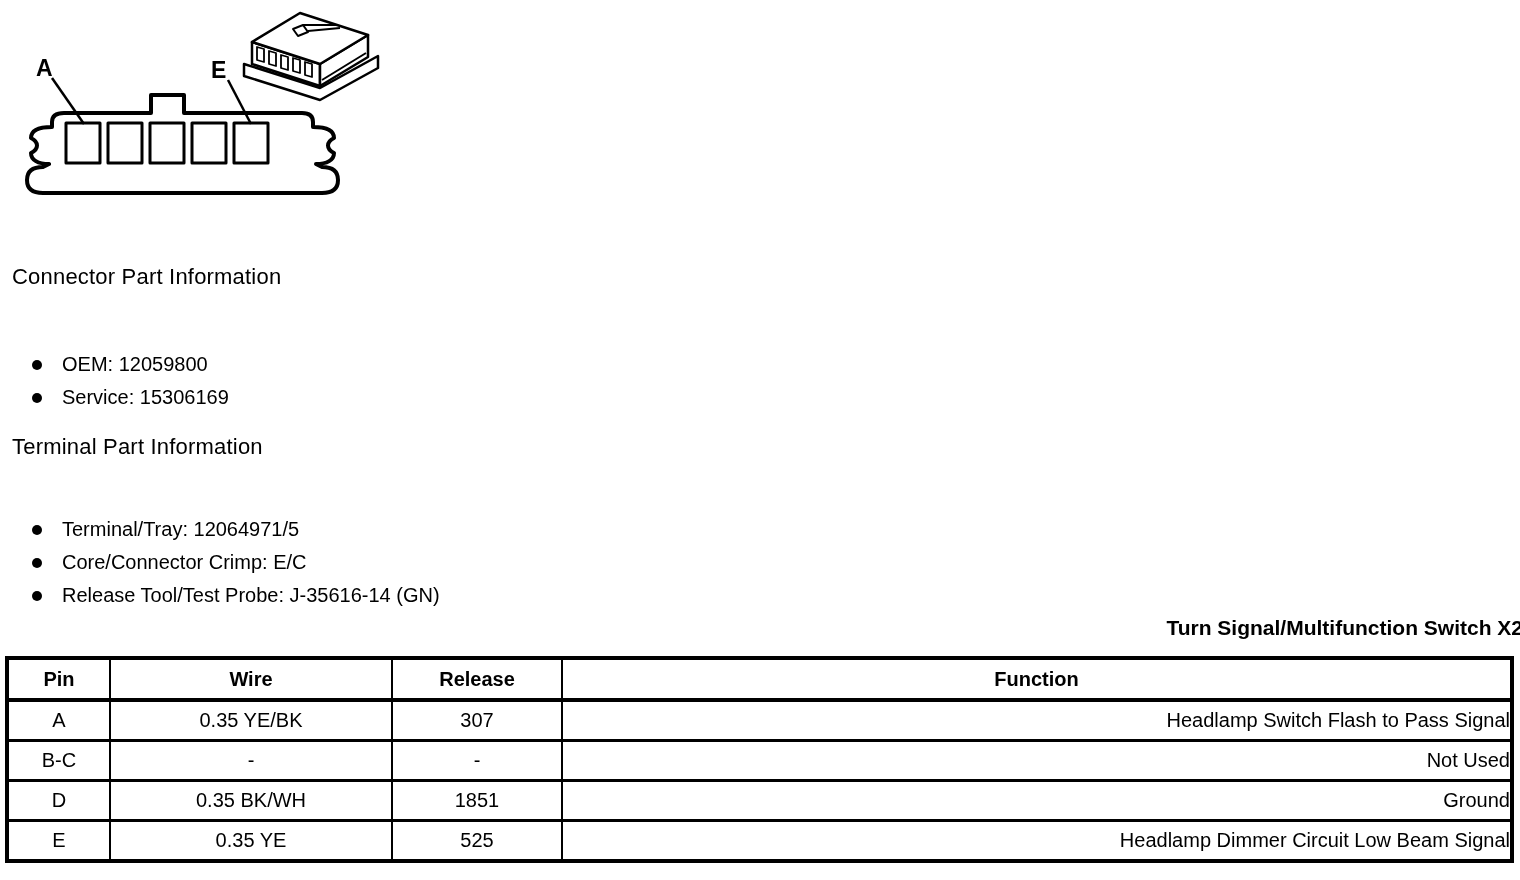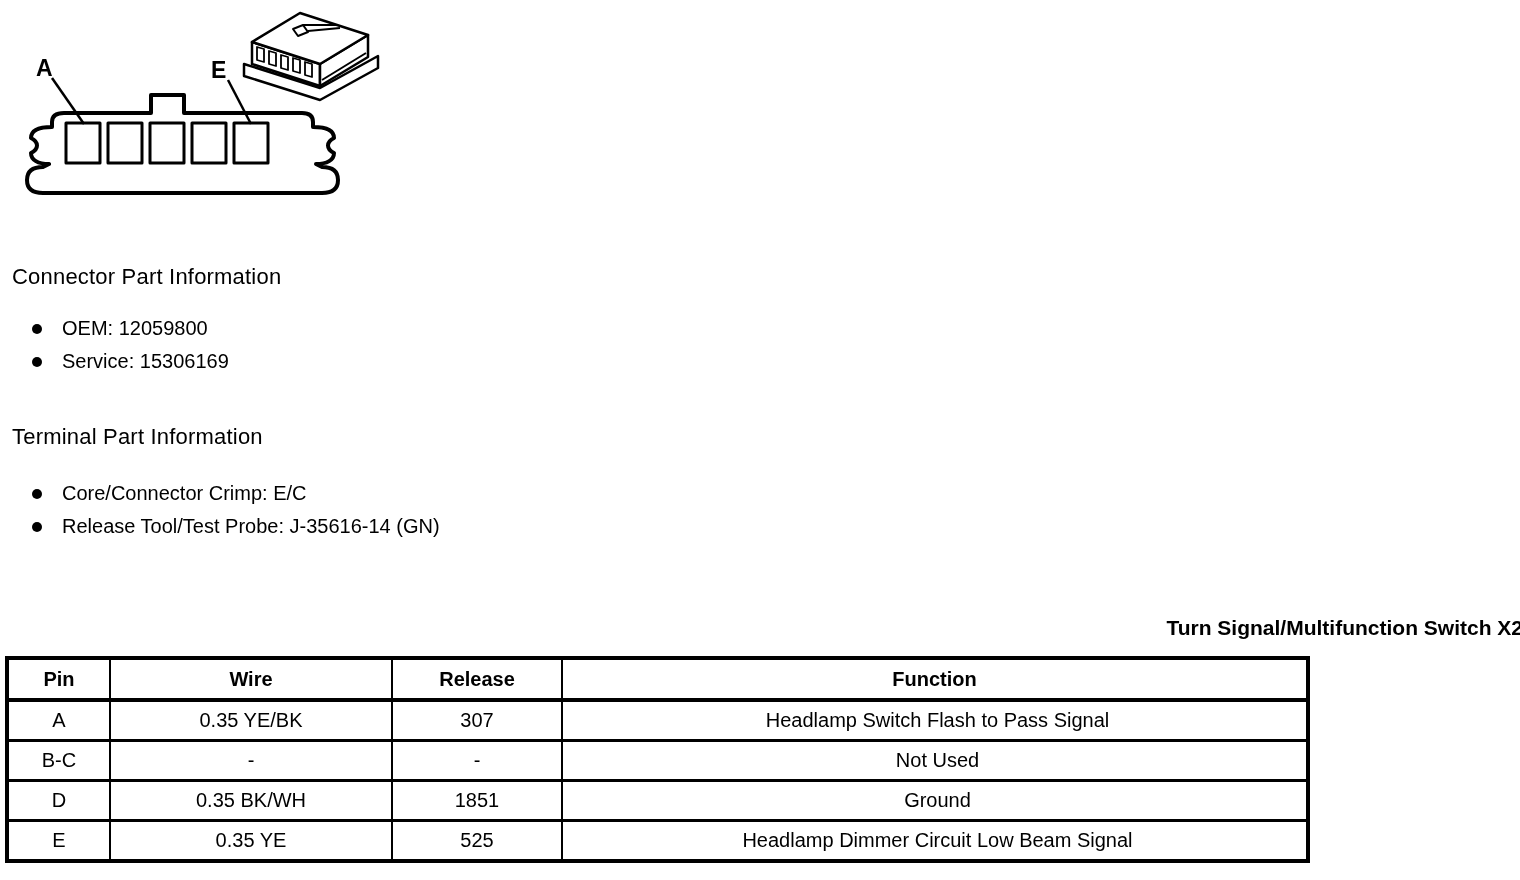--- a/index.html
+++ b/index.html
@@ -22,24 +22,25 @@
     left: 0;
   }
   .section-heading {
     position: absolute;
     left: 12px;
     font-size: 22px;
     font-weight: normal;
     letter-spacing: 0.2px;
   }
   #connector-heading { top: 264px; }
-  #terminal-heading  { top: 424px; }
+  #terminal-heading  { top: 434px; }
   .bullet-list {
     position: absolute;
     left: 32px;
+    margin-top: 36px;
   }
   #connector-list { top: 312px; }
   #terminal-list  { top: 477px; }
   .bullet-item {
     height: 33px;
     display: flex;
     align-items: center;
     font-size: 20px;
   }
   .bullet-dot {
@@ -56,21 +57,21 @@
     left: 3px;
     width: 100%;
     text-align: right;
     font-size: 21px;
     font-weight: bold;
   }
   table.pinout {
     position: absolute;
     top: 656px;
     left: 5px;
-    width: 1305px;
+    width: 1509px;
     border-collapse: collapse;
     table-layout: fixed;
     border: 4px solid #000;
   }
   table.pinout th, table.pinout td {
     border: 3px solid #000;
     border-left-width: 2px;
     border-right-width: 2px;
     font-size: 20px;
     text-align: center;
@@ -81,21 +82,21 @@
   }
   table.pinout th {
     font-weight: bold;
     border-bottom-width: 4px;
     height: 38px;
   }
   table.pinout col.c-pin     { width: 103px; }
   table.pinout col.c-wire    { width: 282px; }
   table.pinout col.c-circuit { width: 170px; }
   table.pinout td.fn {
-    text-align: center;
+    text-align: right;
     padding-left: 6px;
   }
 </style>
 </head>
 <body>
 
 <div class="page">
 
   <svg class="figure-svg" width="390" height="215" viewBox="0 0 390 215">
 
@@ -157,20 +158,24 @@
       <span class="bullet-dot"></span>
       <span>Service: 15306169</span>
     </div>
   </div>
 
   <div class="section-heading" id="terminal-heading">Terminal Part Information</div>
 
   <div class="bullet-list" id="terminal-list">
     <div class="bullet-item">
       <span class="bullet-dot"></span>
+      <span>Terminal/Tray: 12064971/5</span>
+    </div>
+    <div class="bullet-item">
+      <span class="bullet-dot"></span>
       <span>Core/Connector Crimp: E/C</span>
     </div>
     <div class="bullet-item">
       <span class="bullet-dot"></span>
       <span>Release Tool/Test Probe: J-35616-14 (GN)</span>
     </div>
   </div>
 
   <div class="table-title">Turn Signal/Multifunction Switch X2</div>
 

